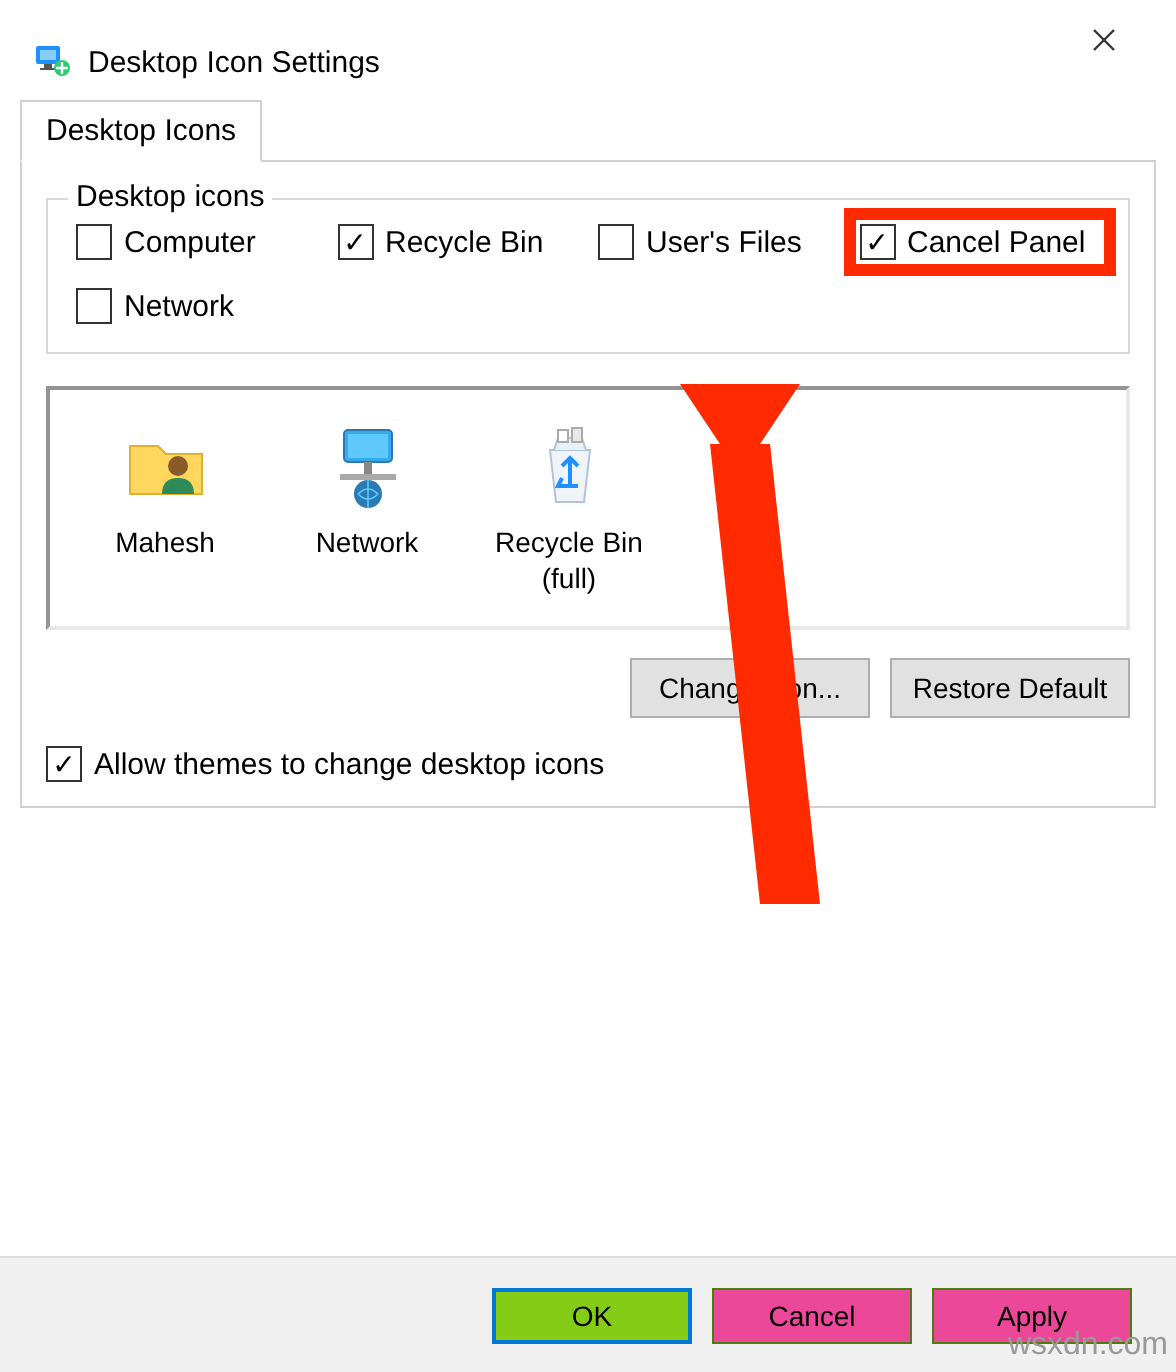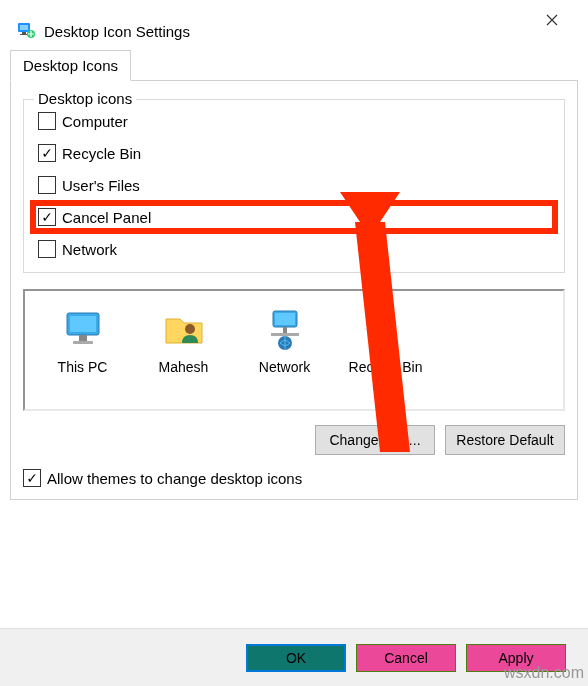--- a/index.html
+++ b/index.html
@@ -8,33 +8,33 @@
 .titlebar-icon { width: 20px; height: 20px; margin-right: 8px; display: flex; align-items: center; justify-content: center; }
 .title-text { flex: 1; font-size: 15px; color: #000; }
 .close-btn { width: 40px; height: 40px; display: flex; align-items: center; justify-content: center; cursor: pointer; font-size: 18px; color: #333; font-weight: 100; }
 .dialog-body { padding: 10px; }
 .tab-strip { display: flex; position: relative; margin-bottom: -1px; }
 .tab { border: 1px solid #d0d0d0; border-bottom: 1px solid #fff; padding: 6px 12px; font-size: 15px; background: #fff; cursor: pointer; position: relative; z-index: 2; }
 .tab-content { border: 1px solid #d0d0d0; padding: 18px 12px 12px 12px; }
 .tab-spacer { flex: 1; border-bottom: 1px solid #d0d0d0; }
 .group-box { border: 1px solid #d9d9d9; padding: 12px 14px 14px 14px; position: relative; margin-bottom: 16px; }
 .group-title { position: absolute; top: -10px; left: 10px; background: #fff; padding: 0 4px; font-size: 15px; }
-.check-grid { display: grid; grid-template-columns: 1fr; row-gap: 14px; column-gap: 10px; }
+.check-grid { display: grid; grid-template-columns: 1fr 1fr 1fr 1fr; row-gap: 14px; column-gap: 10px; }
 .check-item { display: flex; align-items: center; gap: 6px; font-size: 15px; position: relative; }
 .chk { width: 18px; height: 18px; border: 1px solid #333; display: flex; align-items: center; justify-content: center; cursor: pointer; font-size: 14px; color: #000; background: #fff; }
 .highlight { outline: 6px solid #ff2a00; outline-offset: -2px; padding: 4px; margin: -4px; }
 .icon-panel { border: 2px inset #e8e8e8; padding: 14px 10px; display: flex; flex-wrap: wrap; gap: 6px; }
 .icon-item { width: 95px; text-align: center; cursor: pointer; }
 .icon-img { width: 64px; height: 48px; margin: 0 auto 4px auto; display: flex; align-items: center; justify-content: center; }
 .icon-label { font-size: 14px; line-height: 1.3; display: inline-block; padding: 1px 3px; }
 .button-row { display: flex; justify-content: flex-end; gap: 10px; margin-top: 14px; }
 .win-btn { min-width: 120px; height: 30px; border: 1px solid #adadad; background: #e1e1e1; font-size: 14px; cursor: pointer; }
 .footer-row { display: flex; justify-content: flex-end; gap: 10px; padding: 14px 22px; border-top: 1px solid #dfdfdf; background: #f0f0f0; position: absolute; bottom: 0; left: 0; right: 0; height: 58px; align-items: center; }
 .footer-btn { width: 100px; height: 28px; border: 1px solid #4d7c0f; background: #ec4899; font-size: 14px; cursor: pointer; }
-.footer-btn.default { border: 2px solid #0078d7; background: #0f766e; }
+.footer-btn.default { border: 2px solid #0078d7; background: #84cc16; }
 .allow-row { margin-top: 14px; display: flex; align-items: center; gap: 6px; font-size: 15px; }
 .arrow-overlay { position: absolute; pointer-events: none; z-index: 5; top: 182px; left: 320px; }
 .watermark { position: absolute; bottom: 4px; right: 4px; font-size: 16px; color: #999; }
 svg { display: block; }
 </style>
 </head>
 <body>
 
 <div class="titlebar">
   <div class="titlebar-icon">
@@ -82,31 +82,20 @@
           <span>Cancel Panel</span>
         </div>
         <div class="check-item">
           <div class="chk"></div>
           <span>Network</span>
         </div>
       </div>
     </div>
 
     <div class="icon-panel">
-      <div class="icon-item">
-        <div class="icon-img">
-          <svg width="48" height="48" viewBox="0 0 48 48">
-            <rect x="8" y="8" width="32" height="22" rx="2" fill="#3ba9e8" stroke="#2a7bb5"></rect>
-            <rect x="11" y="11" width="26" height="16" fill="#5fc9ff"></rect>
-            <rect x="20" y="30" width="8" height="6" fill="#888"></rect>
-            <rect x="14" y="36" width="20" height="3" rx="1" fill="#aaa"></rect>
-          </svg>
-        </div>
-        <div class="icon-label">This PC</div>
-      </div>
       <div class="icon-item">
         <div class="icon-img">
           <svg width="48" height="48" viewBox="0 0 48 48">
             <path d="M6 14 L6 38 L42 38 L42 18 L24 18 L20 14 Z" fill="#ffd75e" stroke="#e0b030"></path>
             <circle cx="30" cy="24" r="5" fill="#8b5a2b"></circle>
             <path d="M22 38 Q22 30 30 30 Q38 30 38 38" fill="#2e8b57"></path>
           </svg>
         </div>
         <div class="icon-label">Mahesh</div>
       </div>

